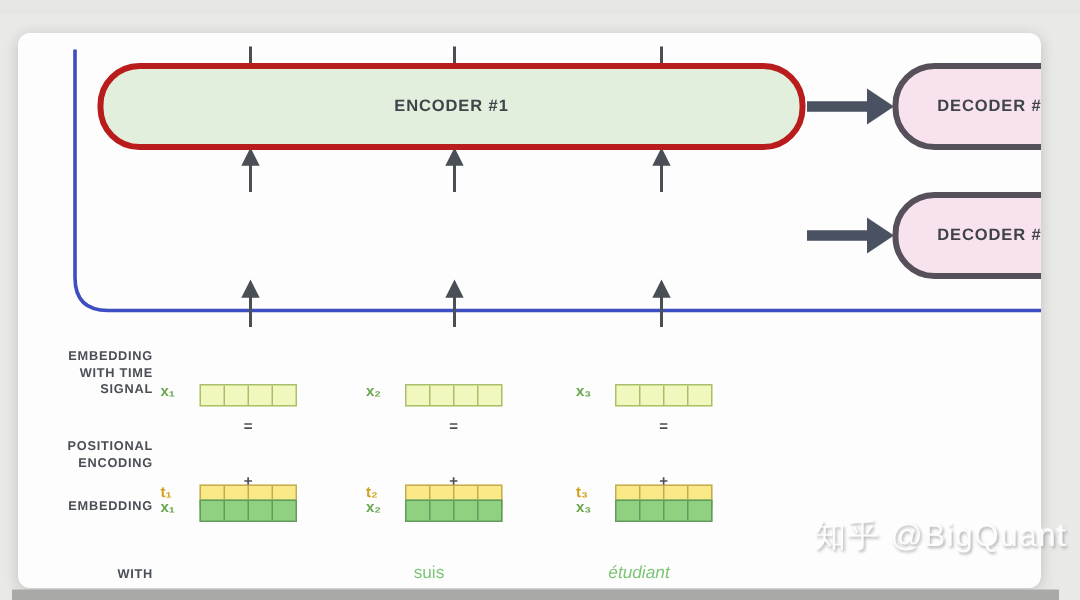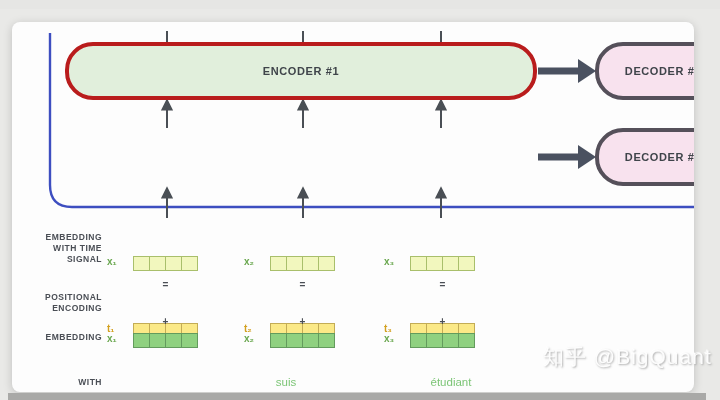--- a/index.html
+++ b/index.html
@@ -66,21 +66,21 @@
   }
 
   .input-word {
     position:absolute; width:90px; text-align:center; top:354px;
     font-size:11.5px; color:#7cc576;
   }
 
   
   .c1-label { left:95px; }  .c1-vec { left:121px; } .c1-op { left:121px; } .c1-word { left:108px;margin-top:40px; }
   .c2-label { left:232px; } .c2-vec { left:258px; } .c2-op { left:258px; } .c2-word { left:229px; }
-  .c3-label { left:372px; } .c3-vec { left:398px; } .c3-op { left:398px; } .c3-word { left:394px; }
+  .c3-label { left:372px; } .c3-vec { left:398px; } .c3-op { left:398px; } .c3-word { left:369px;font-style:italic; }
   
   .r-time { top:234px; } .r-eq { top:257px; } .r-pos { top:261px;margin-top:40px; } .r-plus { top:294px; } .r-emb { top:311px; }
 
   .watermark {
     position:absolute; left:543px; top:343px; width:180px;
     font-size:21px; color:rgba(255,255,255,0.92);
     text-shadow:1px 1px 2px rgba(160,160,160,0.85), -1px -1px 1px rgba(255,255,255,0.9);
     letter-spacing:1px; white-space:nowrap; z-index:5;
   }
 </style>

